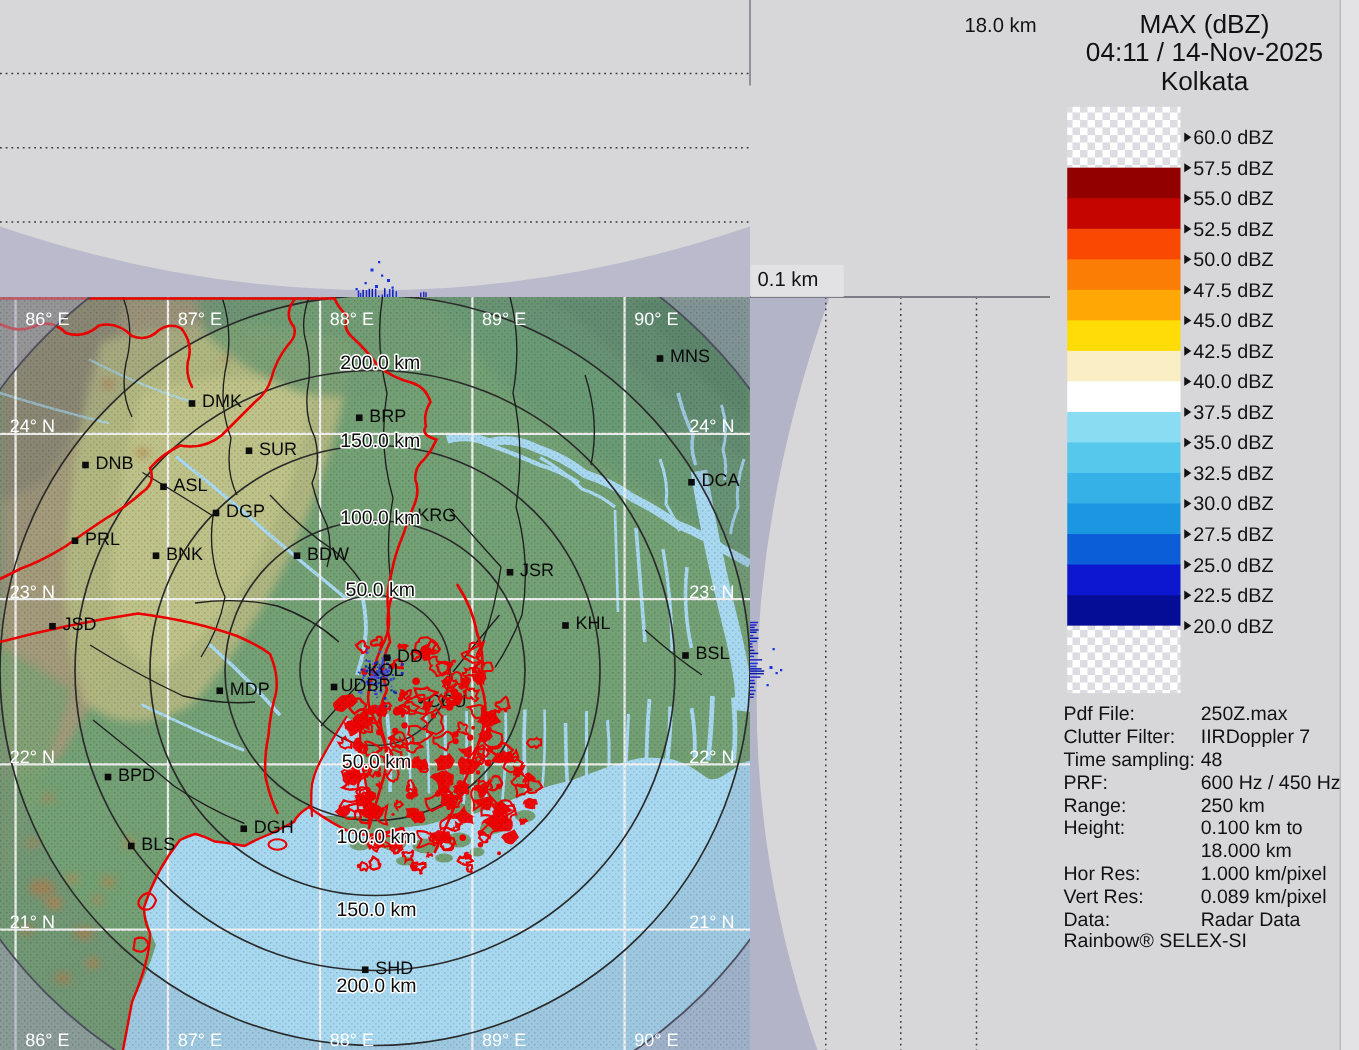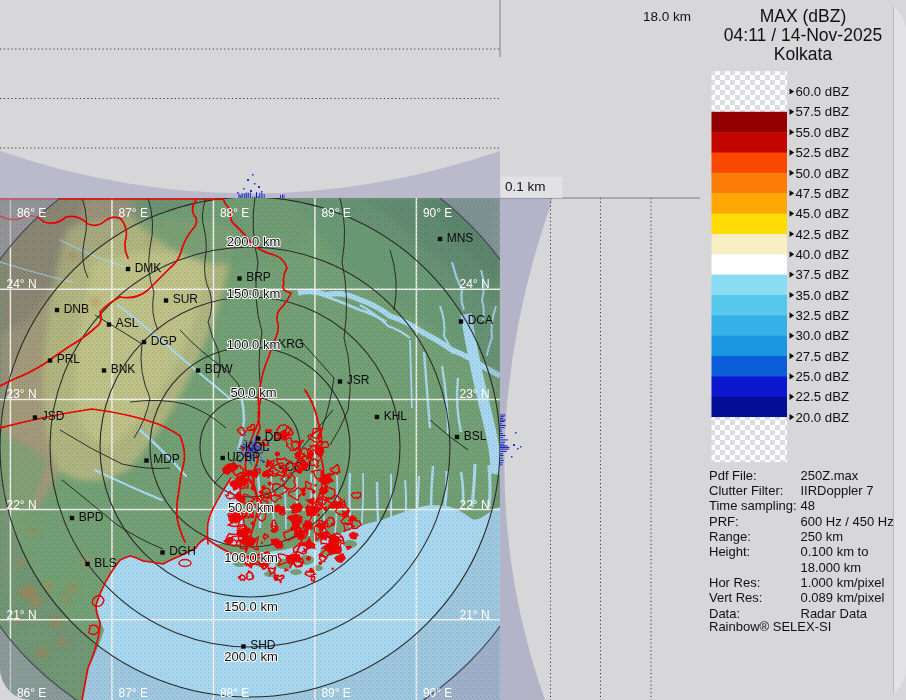--- a/index.html
+++ b/index.html
@@ -1,14 +1,14 @@
 <!DOCTYPE html>
 <html><head><meta charset="utf-8"><style>
 html,body{margin:0;padding:0;background:#d7d7d9;}
-#wrap{position:relative;width:906px;height:700px;overflow:hidden;border-radius:32px;}
+#wrap{position:relative;width:906px;height:700px;overflow:hidden;}
 </style></head>
 <body>
 <div id="wrap">
 <svg width="906" height="700" viewBox="0 0 906 700" font-family="Liberation Sans, sans-serif">
 <defs>
 <pattern id="chk" width="10" height="10" patternUnits="userSpaceOnUse">
   <rect width="10" height="10" fill="#ffffff"></rect>
   <rect x="0" y="0" width="5" height="5" fill="#dcdce2"></rect>
   <rect x="5" y="5" width="5" height="5" fill="#dcdce2"></rect>
 </pattern>

